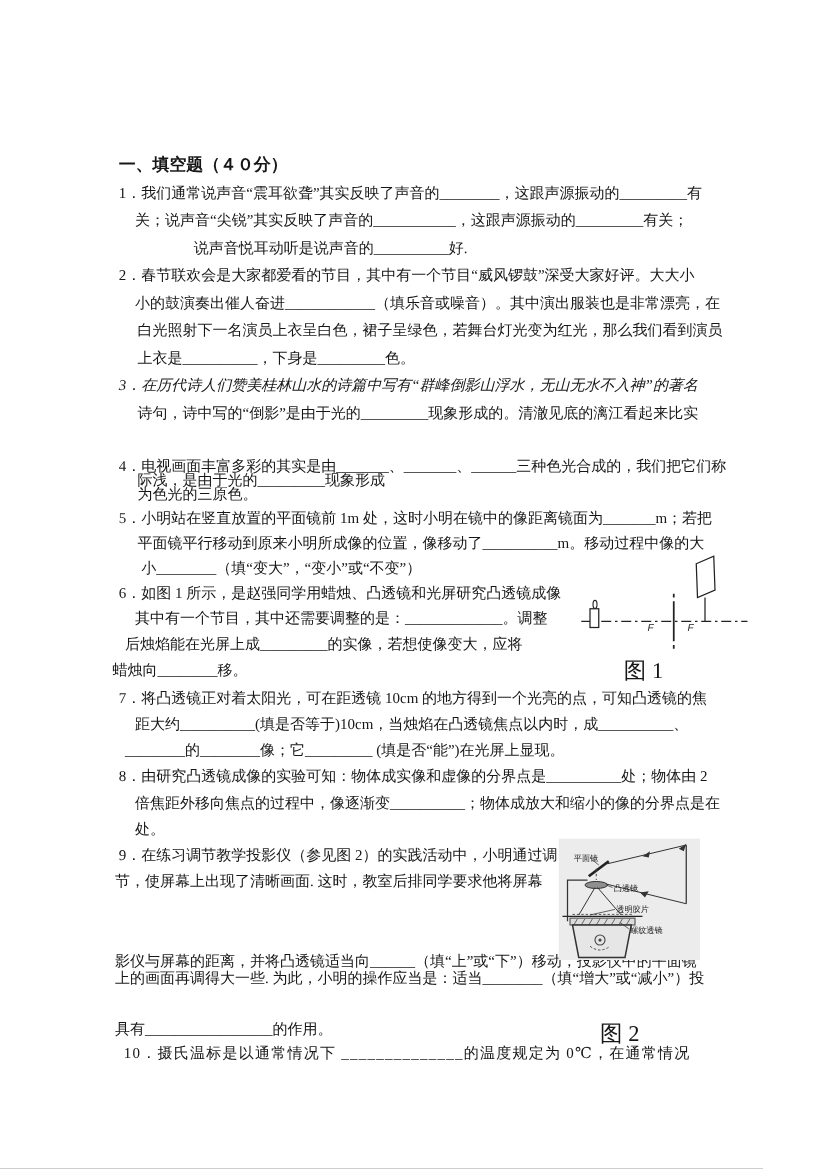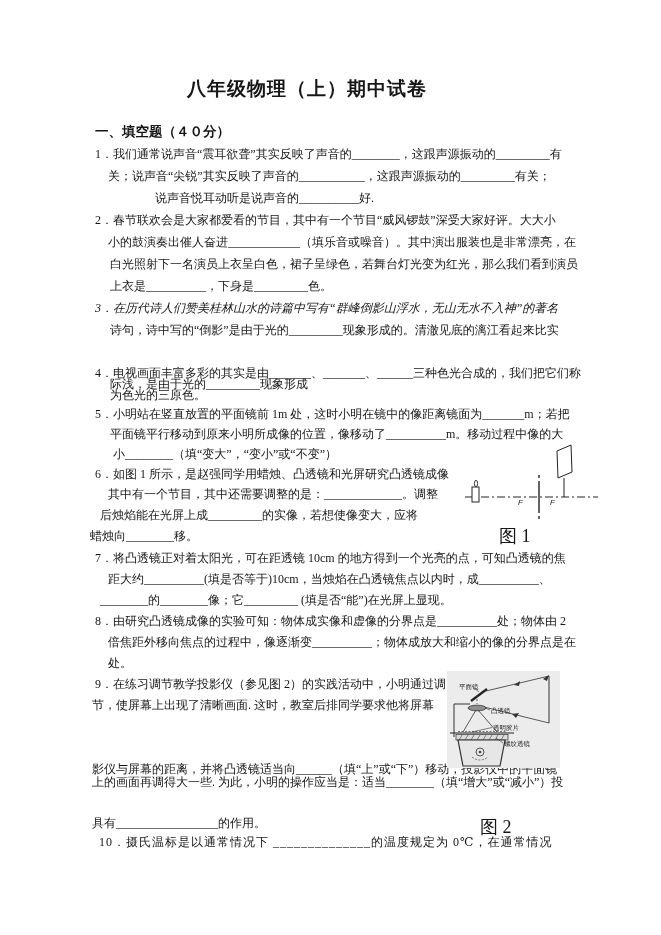--- a/index.html
+++ b/index.html
@@ -39,21 +39,20 @@
     white-space:nowrap;
   }
   .fig{position:absolute;}
   svg text{font-family:"Liberation Sans","DejaVu Sans",sans-serif;}
 </style>
 </head>
 <body>
 
 <div class="page">
 
-  <div class="doc-title">八年级物理（上）期中试卷</div>
 
   <div class="section-header">一、填空题（４０分）</div>
 
   <div>
       <div class="tl" style="left: 95px; top: 147px;">1．我们通常说声音“震耳欲聋”其实反映了声音的________，这跟声源振动的_________有</div>
       <div class="tl" style="left: 108px; top: 169px;">关；说声音“尖锐”其实反映了声音的___________，这跟声源振动的_________有关；</div>
       <div class="tl" style="left: 108px; top: 191px; margin-left: 47px;">说声音悦耳动听是说声音的__________好.</div>
       <div class="tl" style="left: 95px; top: 213px;">2．春节联欢会是大家都爱看的节目，其中有一个节目“威风锣鼓”深受大家好评。大大小</div>
       <div class="tl" style="left: 108px; top: 235px;">小的鼓演奏出催人奋进____________（填乐音或噪音）。其中演出服装也是非常漂亮，在</div>
       <div class="tl" style="left: 110px; top: 257px;">白光照射下一名演员上衣呈白色，裙子呈绿色，若舞台灯光变为红光，那么我们看到演员</div>

